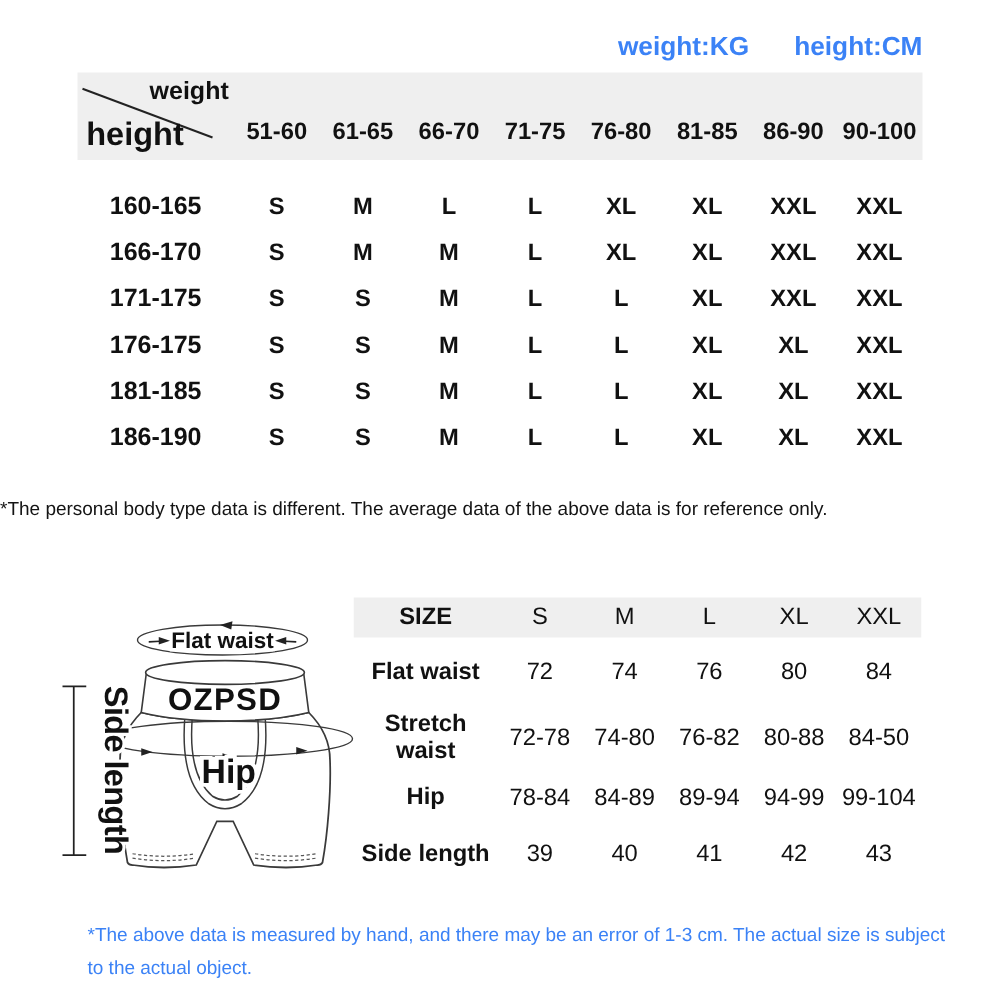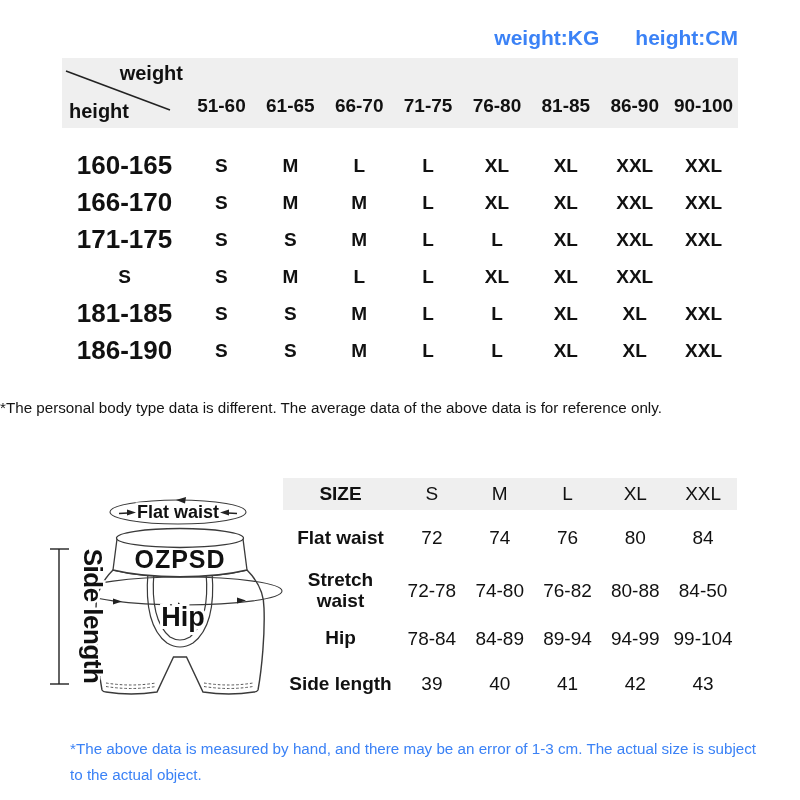--- a/index.html
+++ b/index.html
@@ -10,27 +10,27 @@
   .units { position:absolute; top:26px; right:62px; display:flex; gap:36px;
            font-size:21px; font-weight:700; color:#3b82f6; }
 
   
   #table1 { position:absolute; left:62px; top:58px; width:676px; }
   .t1-header { display:grid; grid-template-columns:125px repeat(8,1fr);
                height:70px; background:#efefef; }
   .t1-corner { position:relative; }
   .t1-corner svg { position:absolute; left:0; top:0; width:100%; height:100%; }
   .t1-corner .w { position:absolute; top:4px; right:4px; font-size:20px; font-weight:600; }
-  .t1-corner .h { position:absolute; bottom:5px; left:7px; font-size:20px; font-weight:600; }
+  .t1-corner .h { position:absolute; bottom:5px; left:7px; font-size:26px; font-weight:600; }
   .t1-col-header { display:flex; align-items:flex-end; justify-content:center;
                    padding-bottom:11px; font-size:19px; font-weight:600; }
   #t1-body { margin-top:19px; }
   .t1-row { display:grid; grid-template-columns:125px repeat(8,1fr);
             height:37px; align-items:center; text-align:center; }
-  .t1-rowlabel { font-size:26px; font-weight:700; }
+  .t1-rowlabel { font-size:20px; font-weight:700; }
   .t1-cell { font-size:19px; font-weight:600; }
 
   .note1 { position:absolute; top:399px; left:0; width:800px; text-align:left;
            font-size:15.2px; font-weight:500; color:#141414; }
 
   
   #diagram { position:absolute; left:40px; top:468px; width:250px; height:250px; }
 
   
   #table2 { position:absolute; left:283px; top:478px; width:454px; }
@@ -106,20 +106,21 @@
         <div class="t1-cell">S</div>
         <div class="t1-cell">S</div>
         <div class="t1-cell">M</div>
         <div class="t1-cell">L</div>
         <div class="t1-cell">L</div>
         <div class="t1-cell">XL</div>
         <div class="t1-cell">XXL</div>
         <div class="t1-cell">XXL</div>
       </div>
       <div class="t1-row">
+        <div class="t1-rowlabel">176-175</div>
         <div class="t1-cell">S</div>
         <div class="t1-cell">S</div>
         <div class="t1-cell">M</div>
         <div class="t1-cell">L</div>
         <div class="t1-cell">L</div>
         <div class="t1-cell">XL</div>
         <div class="t1-cell">XL</div>
         <div class="t1-cell">XXL</div>
       </div>
       <div class="t1-row">

